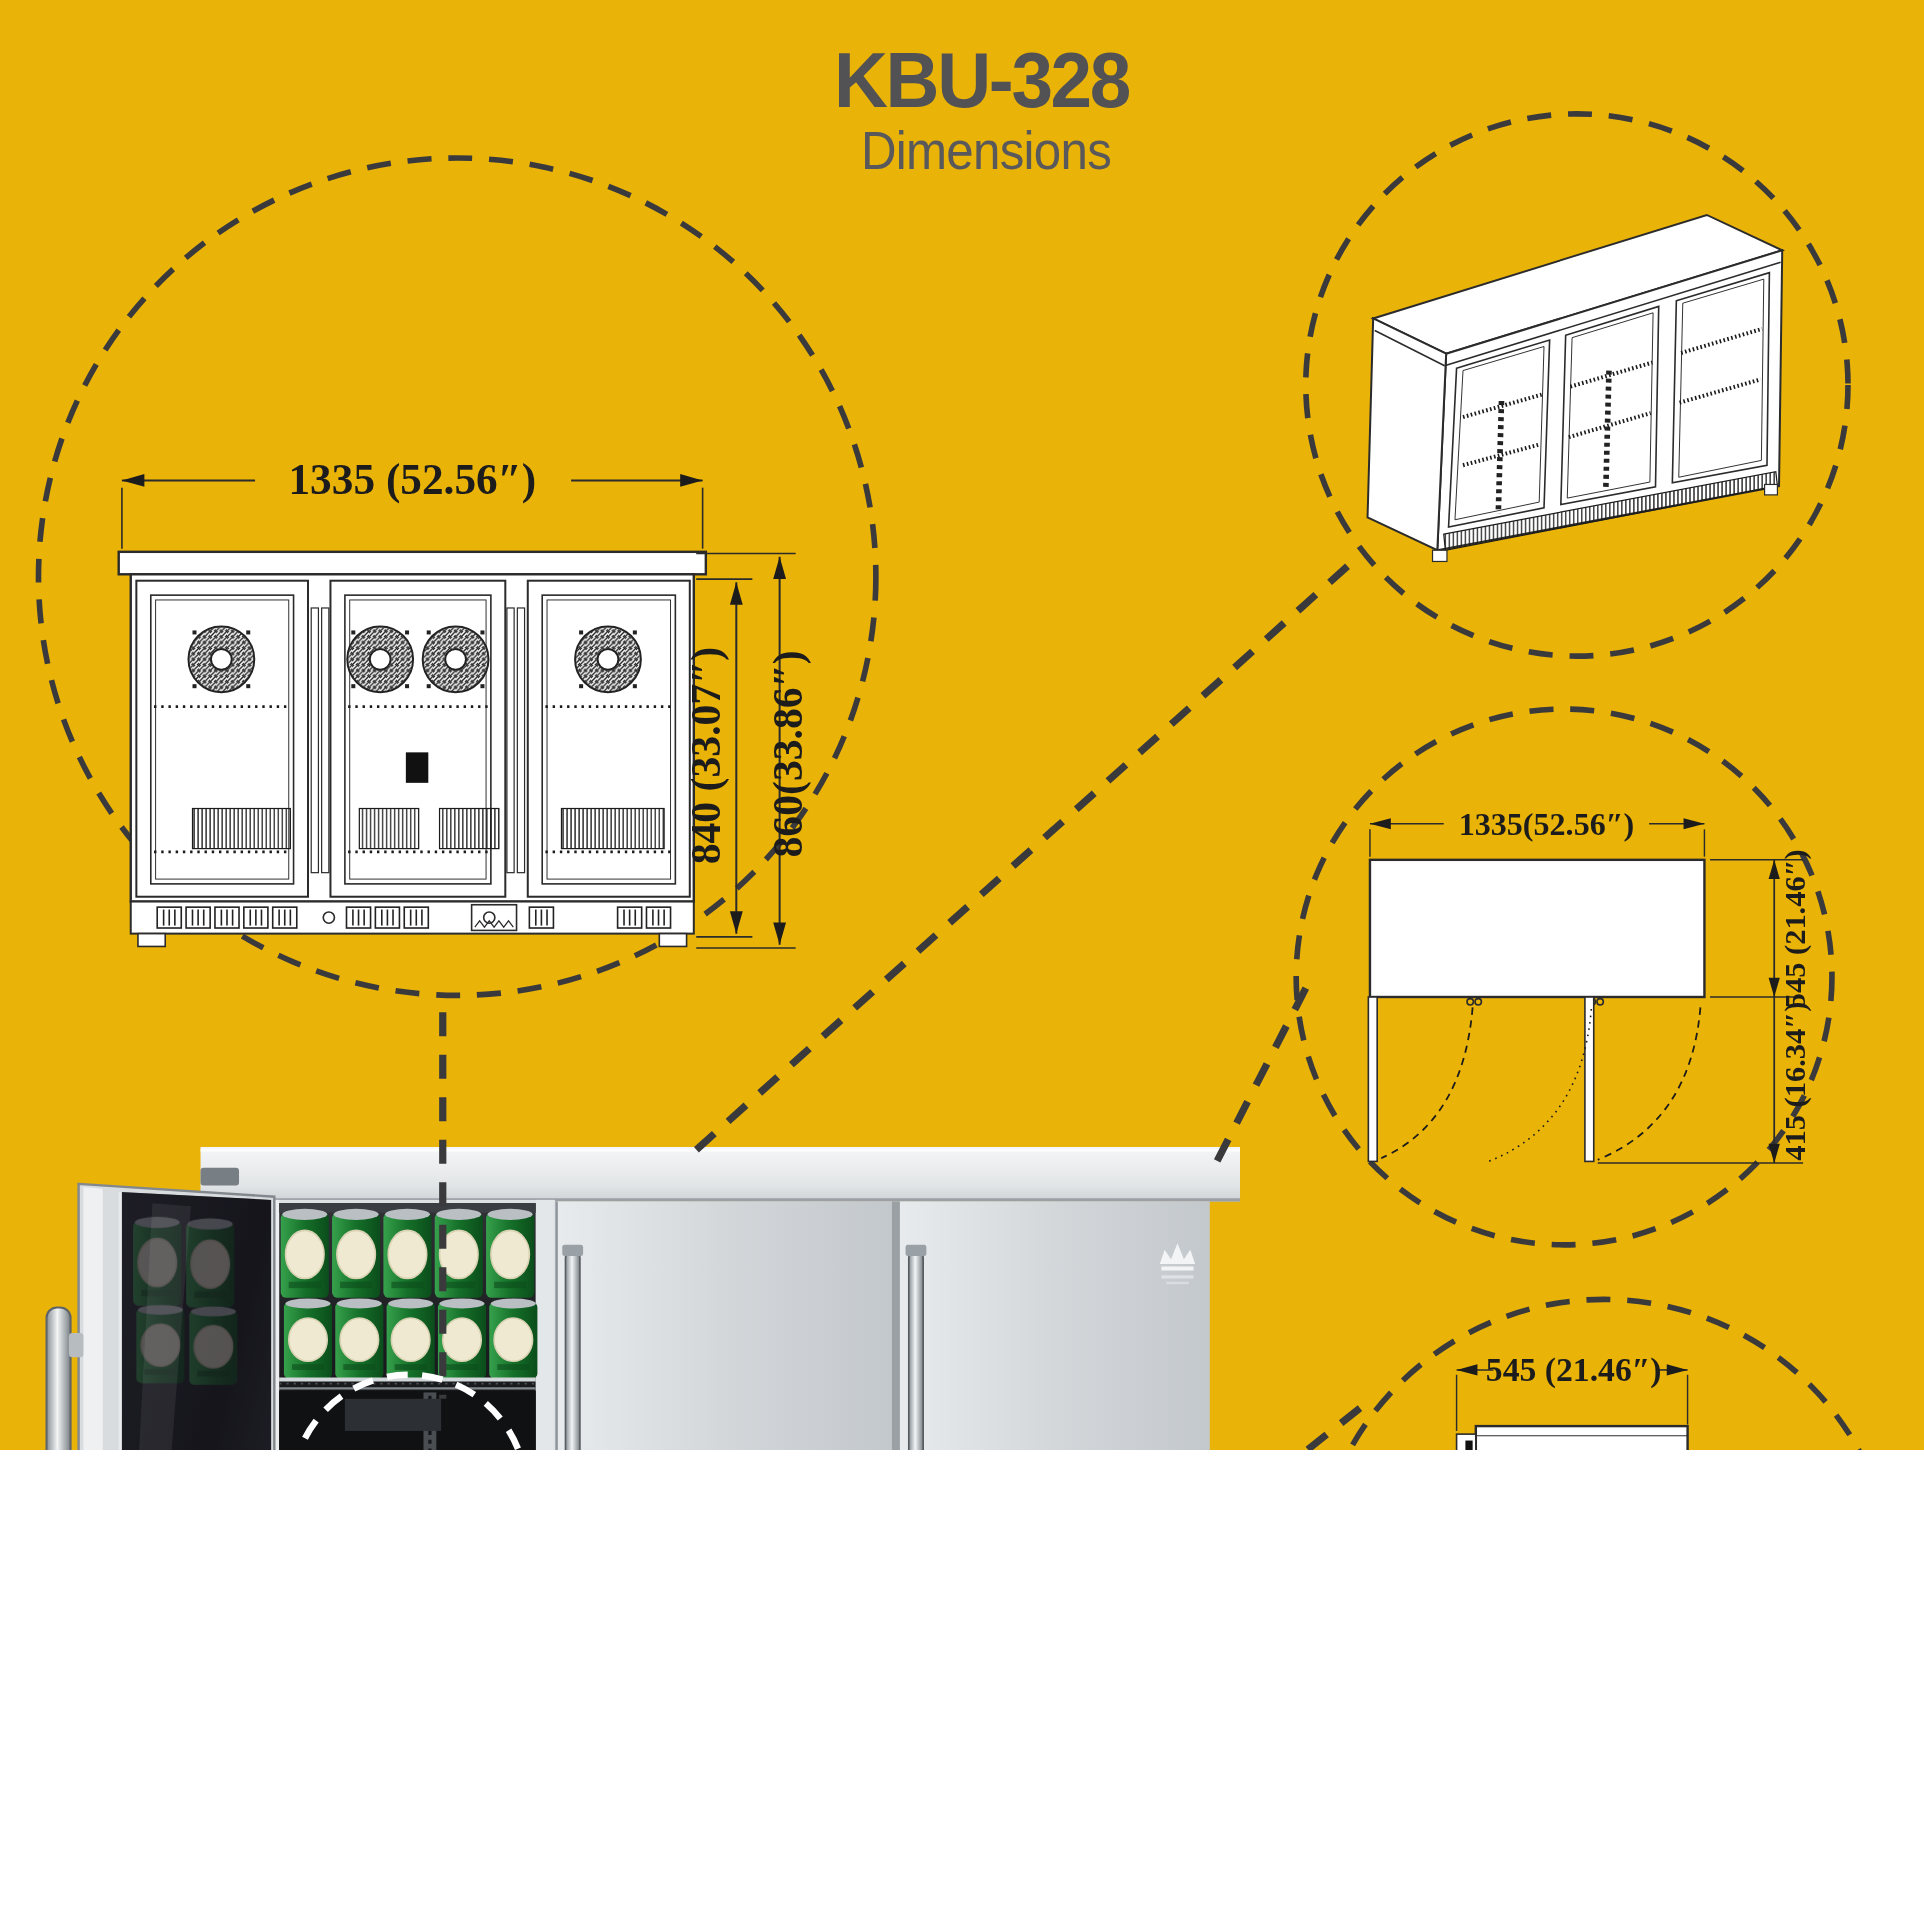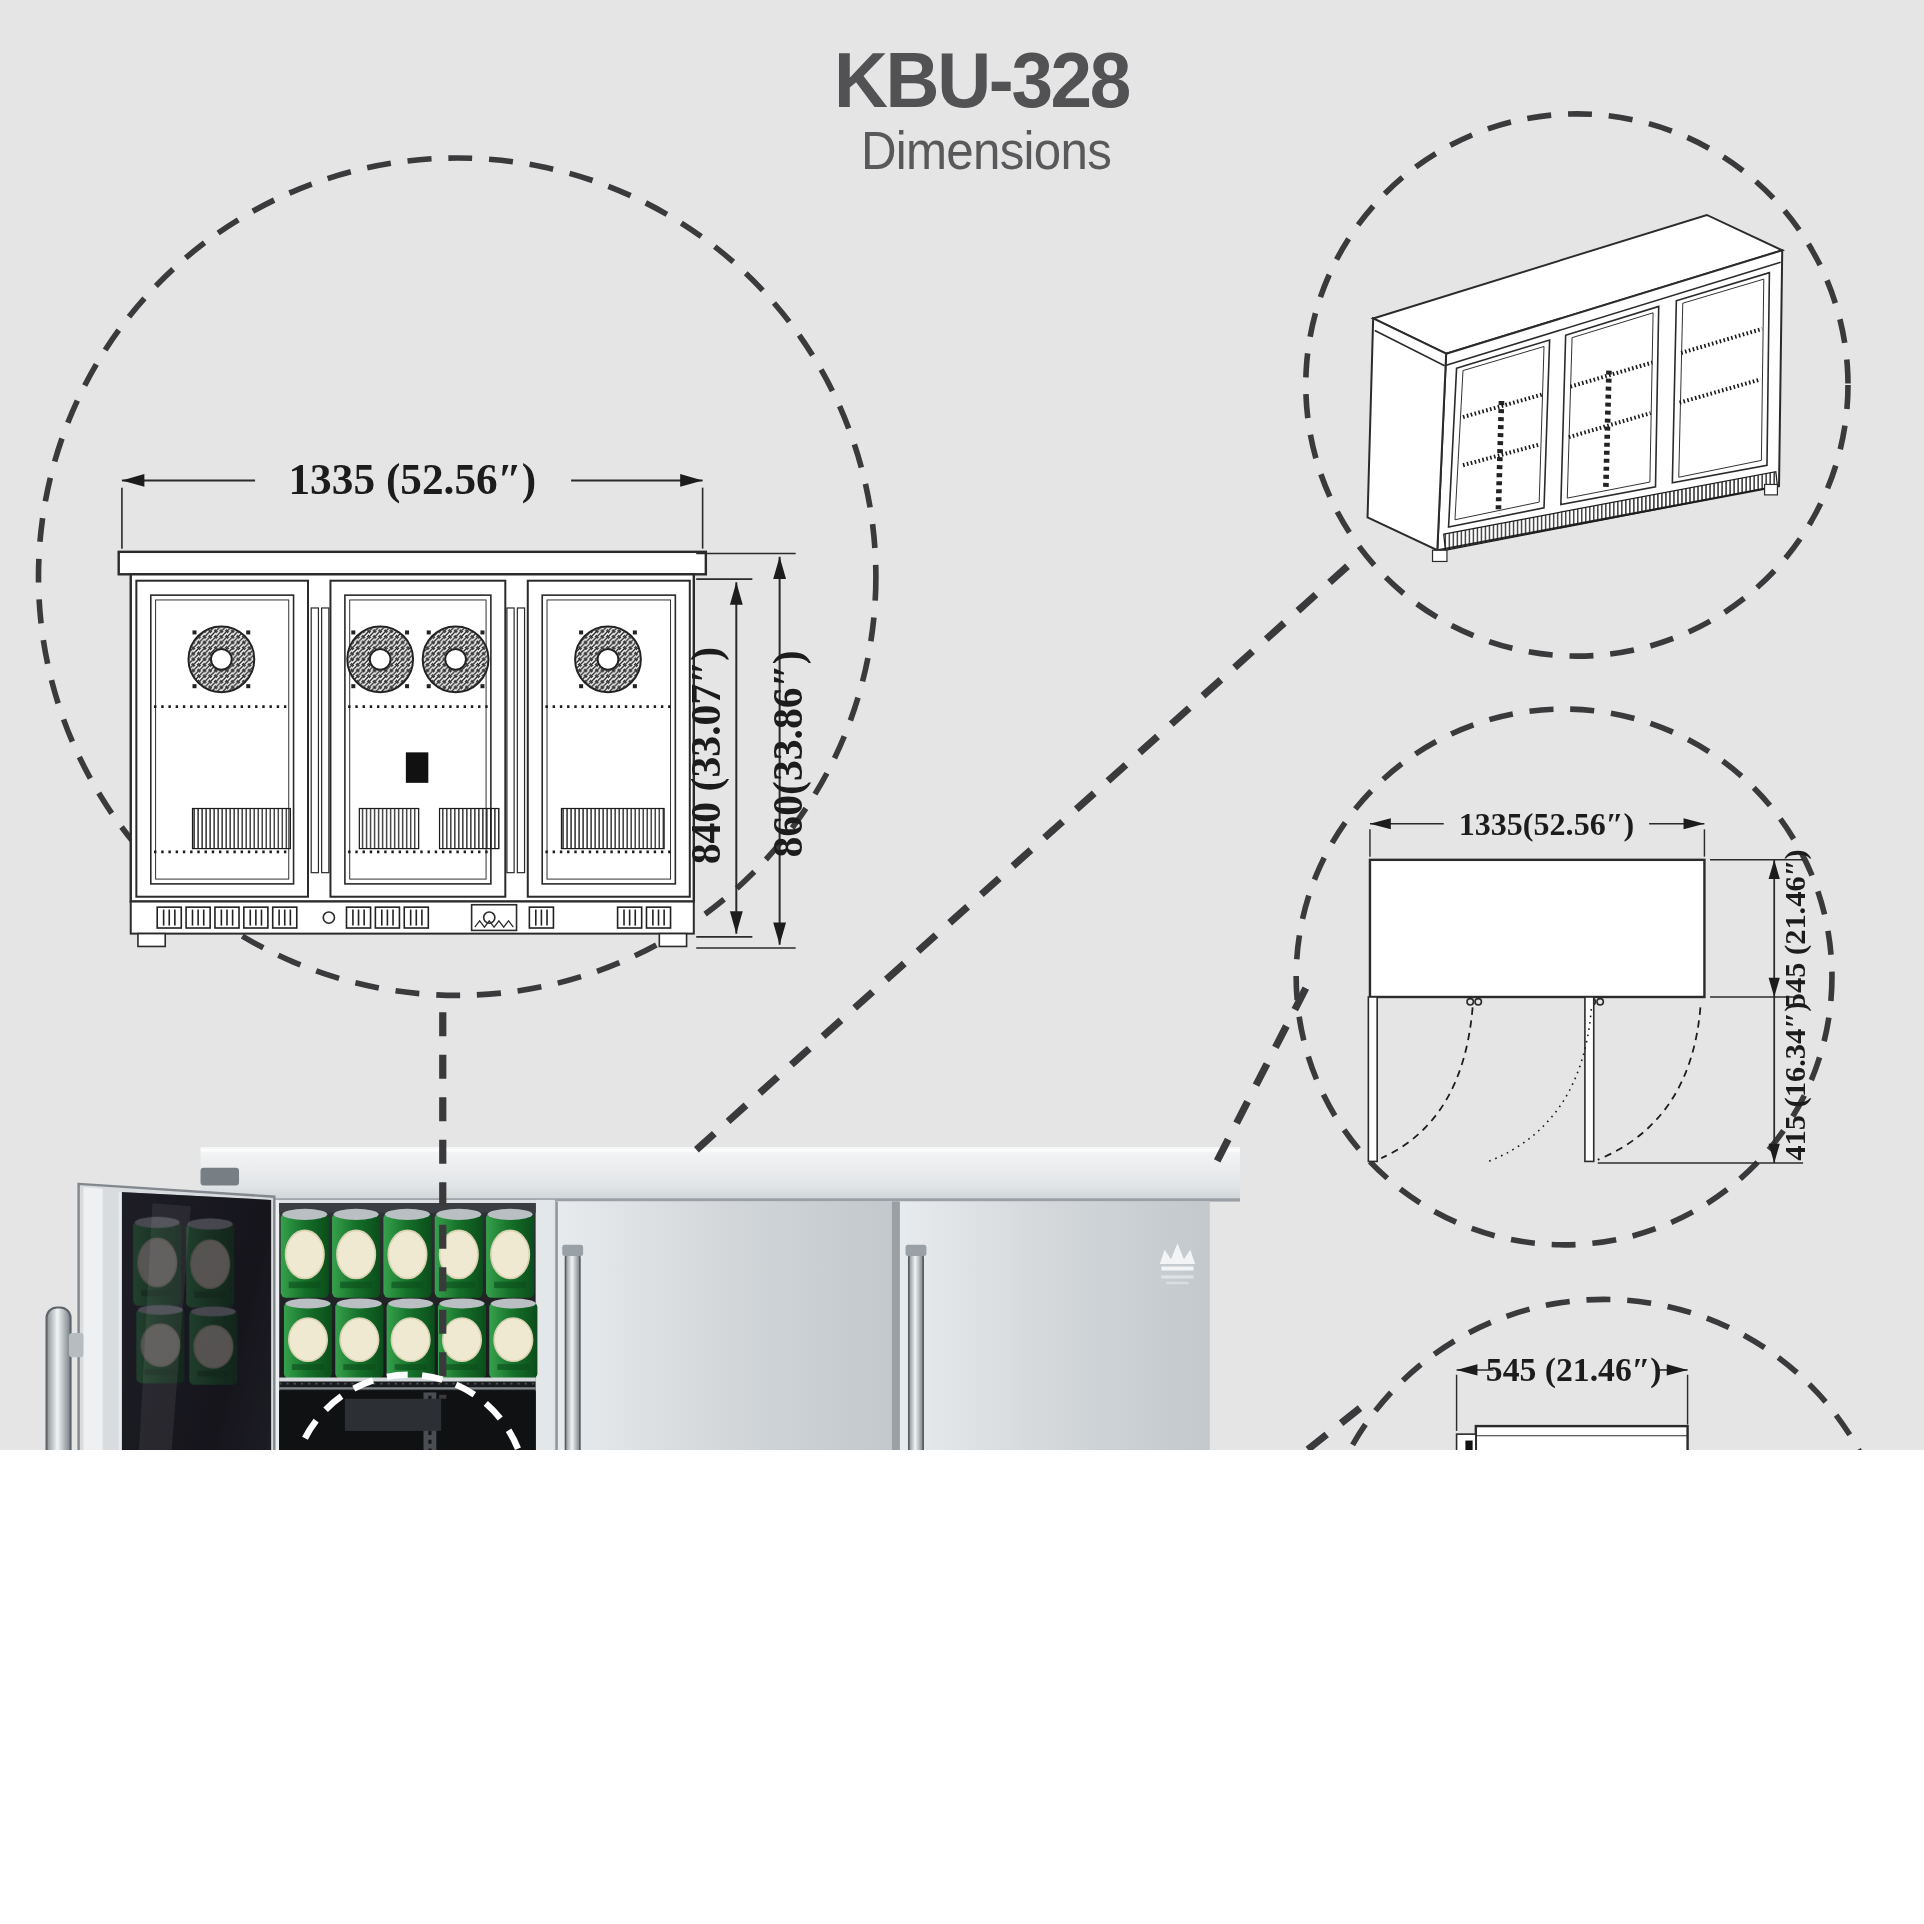--- a/index.html
+++ b/index.html
@@ -1,16 +1,16 @@
 <!DOCTYPE html>
 <html style="font-size:13px"><head>
 <meta charset="utf-8">
 <style>
   html,body{margin:0;padding:0;background:#ffffff;}
-  .canvas{position:relative;width:1925px;height:1450px;background:#e5e5e5;overflow:hidden;
+  .canvas{position:relative;width:1925px;height:1450px;background:#eab308;overflow:hidden;
           font-family:"Liberation Sans", sans-serif;}
   .title-block{position:absolute;left:834px;top:42px;width:417px;}
   .title-model{font-family:"Liberation Sans",sans-serif;font-weight:800;font-size:77px;
                letter-spacing:-2.4px;color:#525254;line-height:1.0;transform:scaleX(.97);transform-origin:left top;}
   .title-sub{font-family:"Liberation Sans",sans-serif;font-weight:400;font-size:53px;
              letter-spacing:-0.8px;color:#59595b;line-height:1.0;margin-top:4.8px;margin-left:27px;
              transform:scaleX(.93);transform-origin:left top;}
   svg{position:absolute;left:0;top:0;}
   .cad{stroke:#2b2b2b;fill:none;}
   .cadf{stroke:#2b2b2b;fill:#ffffff;}

